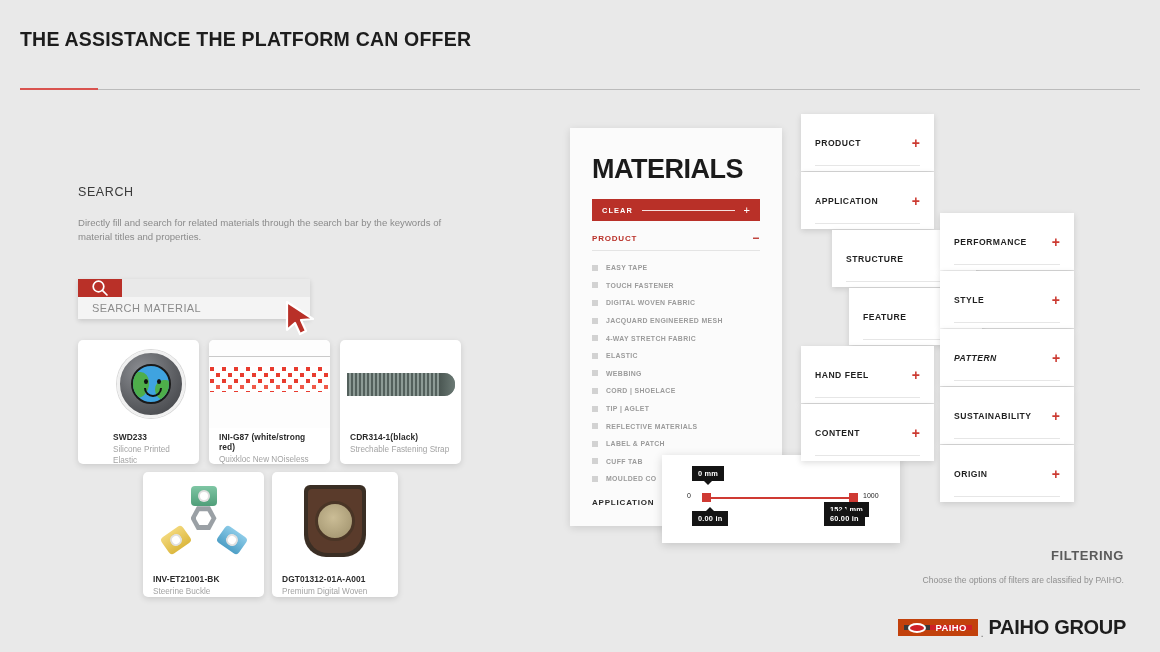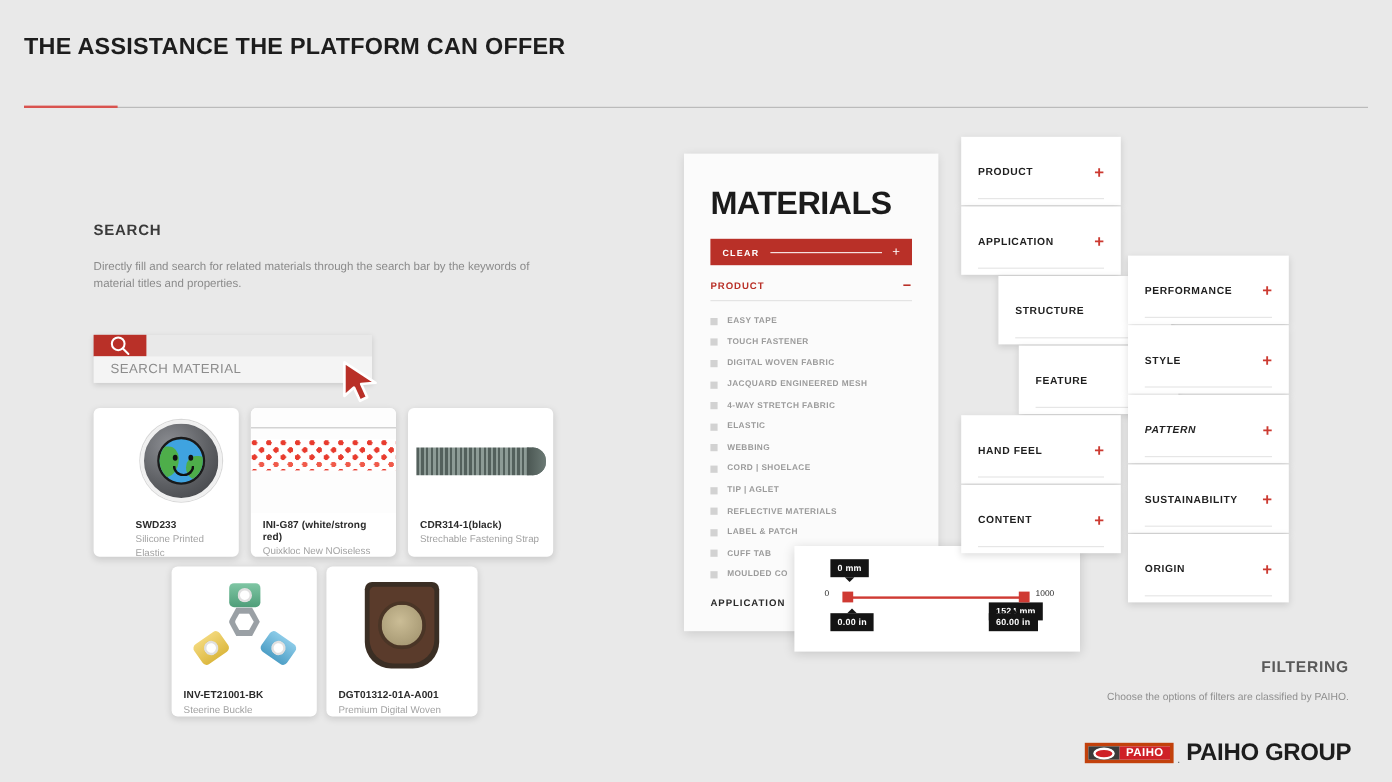--- a/index.html
+++ b/index.html
@@ -22,21 +22,21 @@
     width: 1120px; height: 1px; background: #bbbbbb;
   }
   .title-rule-accent {
     position: absolute; left: 20px; top: 88px;
     width: 78px; height: 2px; background: #d9534f;
   }
 
   
   .search-heading {
     position: absolute; left: 78px; top: 185px;
-    font-size: 12.5px; font-weight: bold; color: #3a3a3a; letter-spacing: .6px;
+    font-size: 12.5px; font-weight: normal; color: #3a3a3a; letter-spacing: .6px;
   }
   .search-desc {
     position: absolute; left: 78px; top: 216px; width: 382px;
     font-size: 9.6px; line-height: 1.45; color: #8b8b8b;
   }
   .search-bar {
     position: absolute; left: 78px; top: 279px;
     width: 232px; height: 40px;
     display: flex; align-items: stretch;
     box-shadow: 0 2px 5px rgba(0,0,0,.14);
@@ -273,21 +273,21 @@
   }
   .filtering-desc {
     position: absolute; right: 36px; top: 575px;
     font-size: 8.6px; color: #8f8f8f;
   }
 
   
   .logo { position: absolute; right: 34px; top: 616px; display: flex; align-items: center; }
   .logo-mark {
     display: flex; align-items: stretch; height: 17px;
-    border: 3px solid #c2410c;
+    border: 6px solid #c2410c;
   }
   .logo-oval {
     width: 26px; background: #3a3a3a;
     display: flex; align-items: center; justify-content: center;
   }
   .logo-oval .ov { width: 18px; height: 10px; border-radius: 50%; background: #cf2027;
     border: 2px solid #ffffff; }
   .logo-word {
     background: #cf2027; color: #fff; font-size: 9.5px; font-weight: bold;
     letter-spacing: .4px; padding: 0 5px; display: flex; align-items: center;

